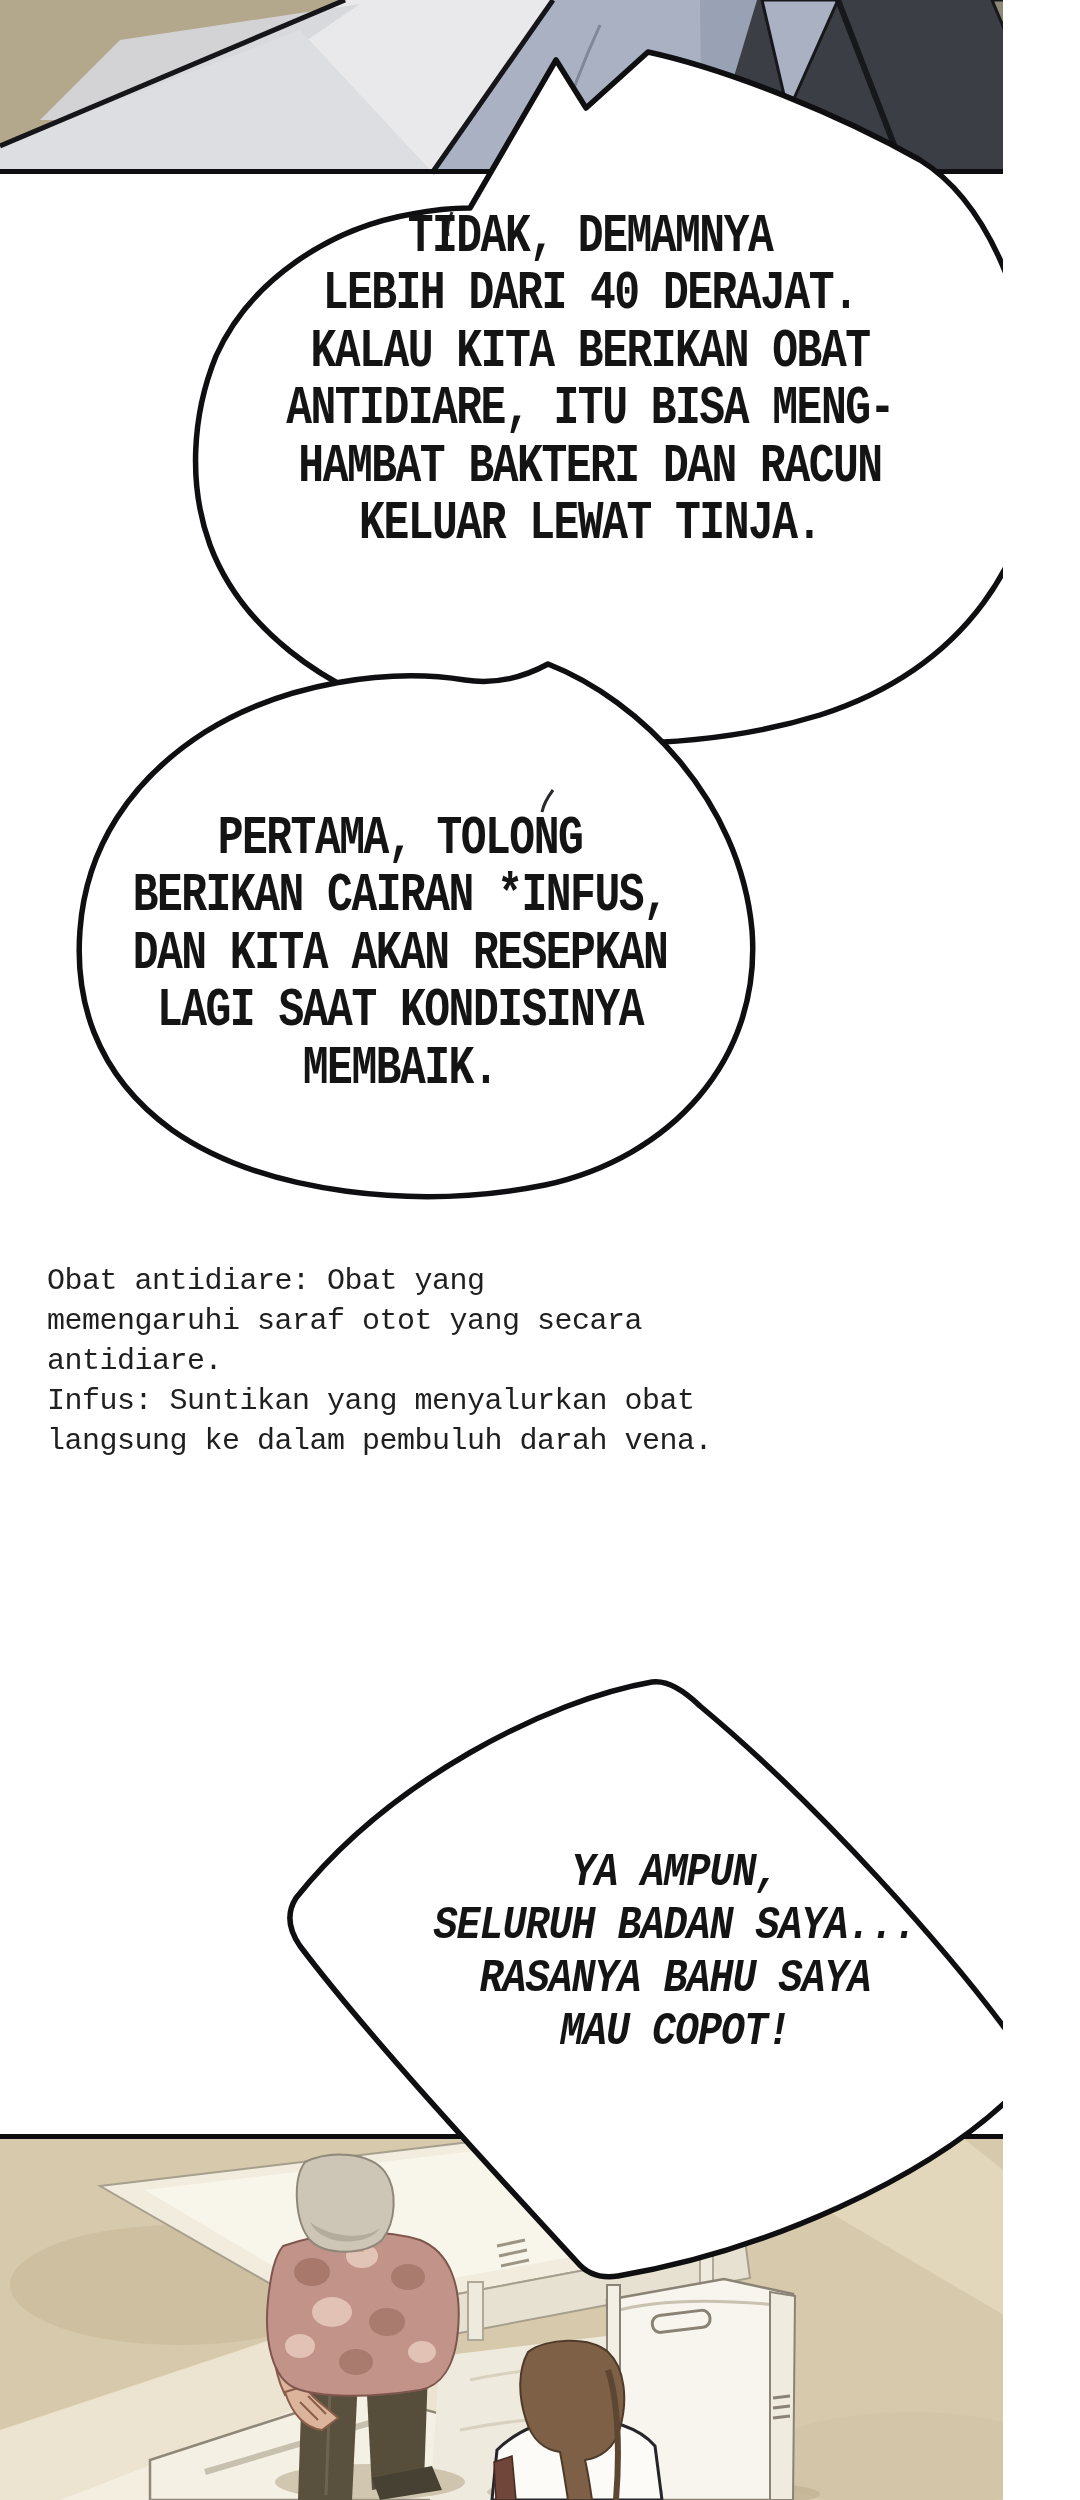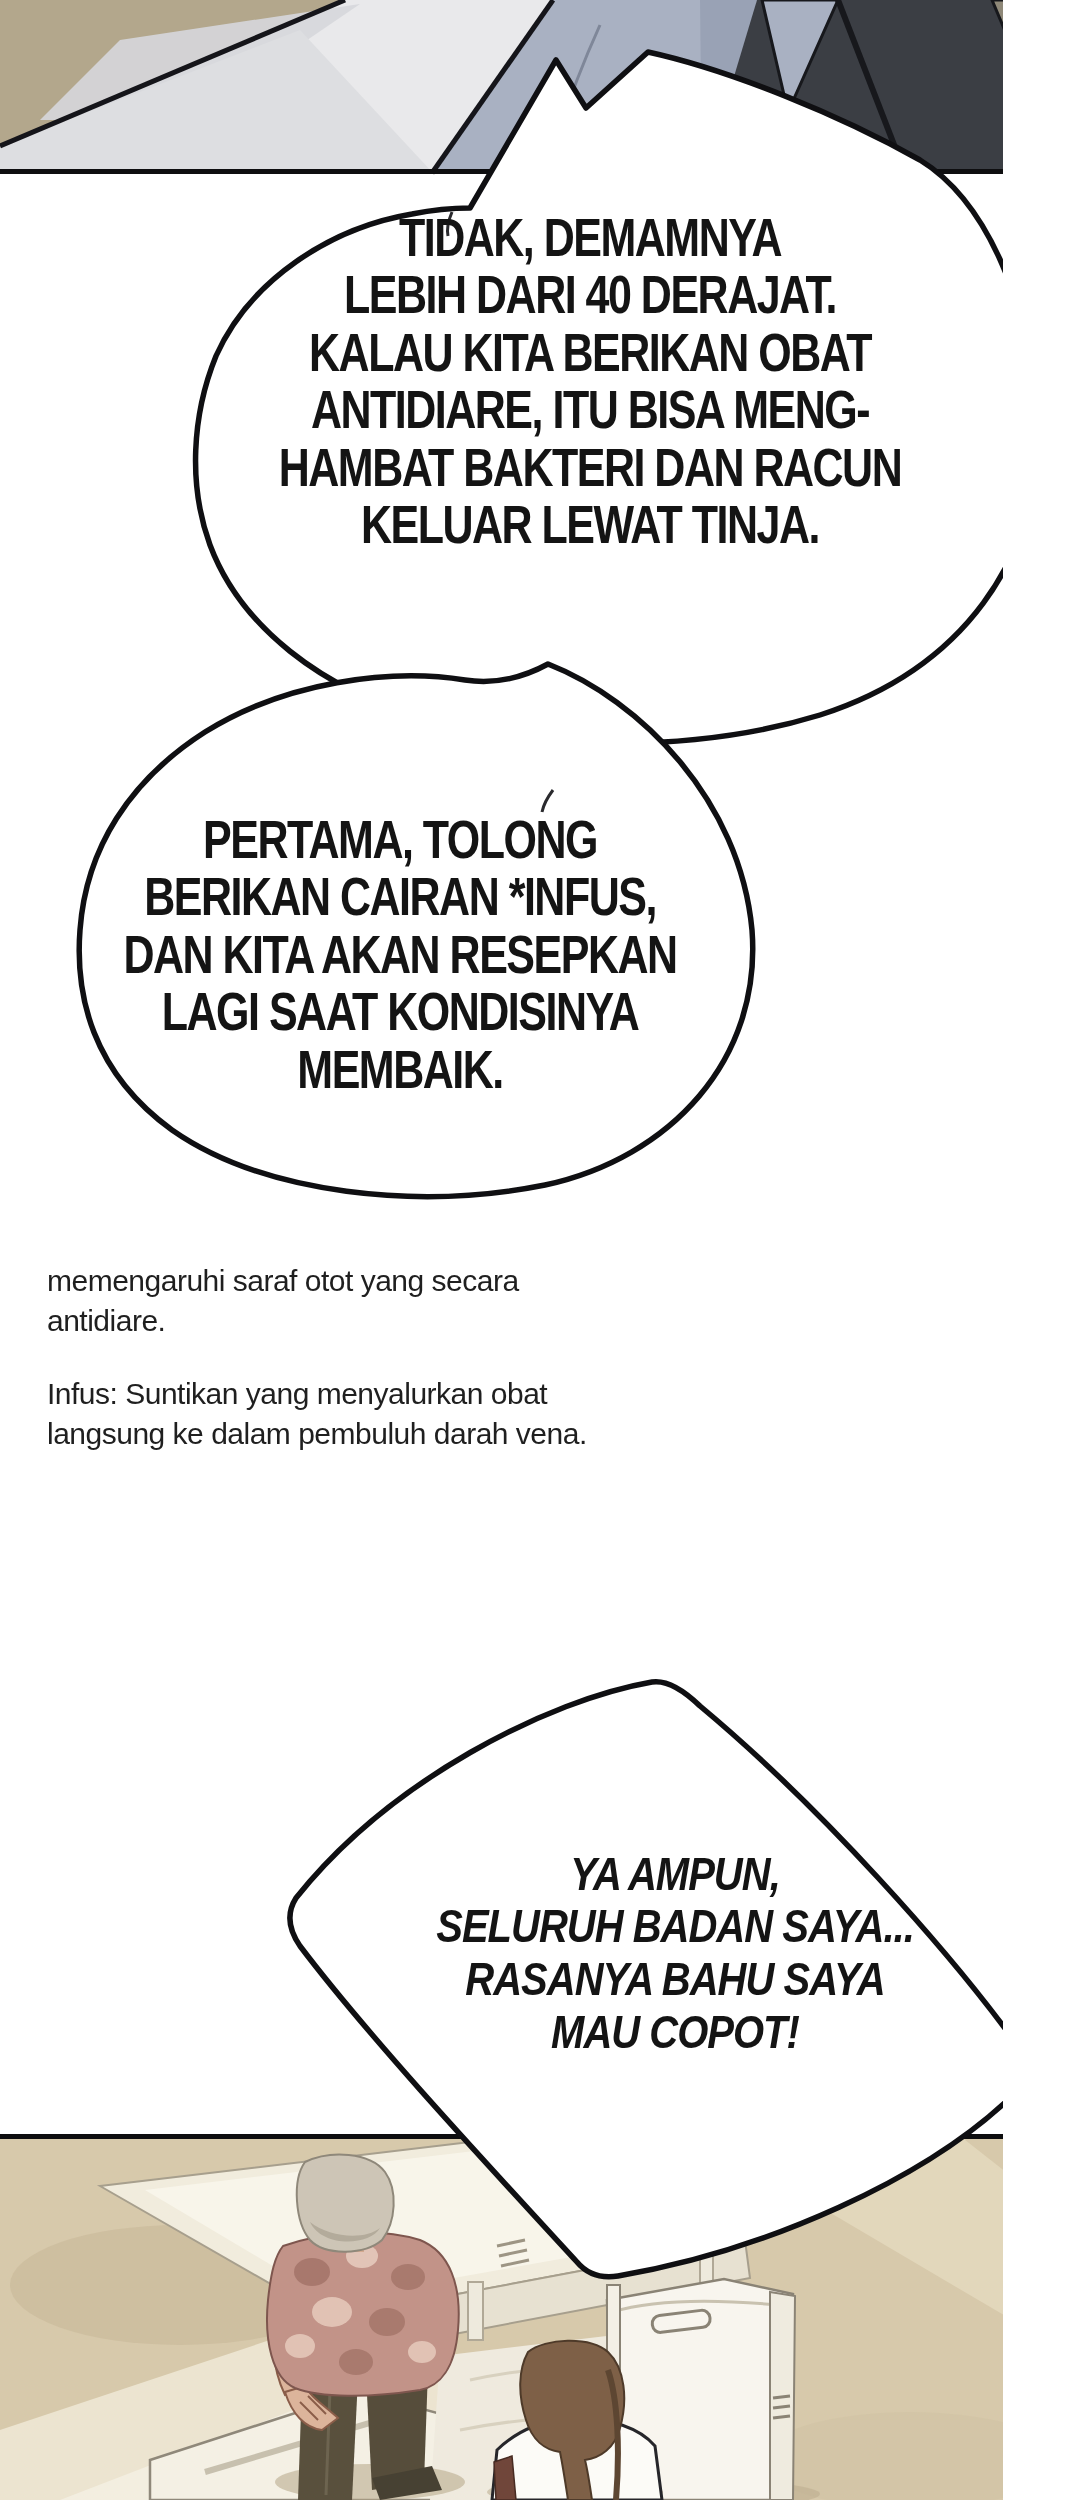--- a/index.html
+++ b/index.html
@@ -1,30 +1,30 @@
 <!DOCTYPE html>
 <html><head>
 <meta charset="utf-8">
 <style>
   html,body{margin:0;padding:0;background:#ffffff;}
   .page{position:relative;width:1003px;height:2500px;background:#ffffff;overflow:hidden;
-        font-family:Liberation Sans, sans-serif;}
+        font-family:Liberation Mono, monospace;}
   svg{position:absolute;left:0;top:0;}
   .bubble-text{position:absolute;text-align:center;color:#141414;font-weight:700;
                transform-origin:top center;}
   .b1{left:240px;top:208px;width:700px;font-size:43px;line-height:46px;
       letter-spacing:-1.5px;transform:scaleY(1.25);}
   .b2{left:70px;top:810px;width:660px;font-size:43px;line-height:46px;
       letter-spacing:-1.5px;transform:scaleY(1.25);}
   .b3{left:355px;top:1847px;width:640px;font-size:40px;line-height:46px;
       letter-spacing:-1px;font-style:italic;transform:scaleY(1.15);}
   .line{white-space:nowrap;}
   .footnote{position:absolute;left:47px;top:1261px;width:660px;color:#1f1f1f;
             font-size:30px;line-height:40px;letter-spacing:-0.5px;font-weight:400;}
-  .footnote .para2{margin-top:33px;}
+  .footnote .para2{}
 </style>
 </head>
 <body>
 
 <div class="page">
 
   <svg width="1080" height="2500" viewBox="0 0 1080 2500">
 
     <g>
       <rect x="0" y="0" width="1080" height="173" fill="#e9e9eb"></rect>
@@ -173,20 +173,21 @@
   <div class="bubble-text b2">
     <div class="line">PERTAMA, TOLONG</div>
     <div class="line">BERIKAN CAIRAN *INFUS,</div>
     <div class="line">DAN KITA AKAN RESEPKAN</div>
     <div class="line">LAGI SAAT KONDISINYA</div>
     <div class="line">MEMBAIK.</div>
   </div>
 
   <div class="footnote">
     <div class="para1">
+      <div class="line">Obat antidiare: Obat yang</div>
       <div class="line">memengaruhi saraf otot yang secara</div>
       <div class="line">antidiare.</div>
     </div>
     <div class="para2">
       <div class="line">Infus: Suntikan yang menyalurkan obat</div>
       <div class="line">langsung ke dalam pembuluh darah vena.</div>
     </div>
   </div>
 
   <div class="bubble-text b3">

